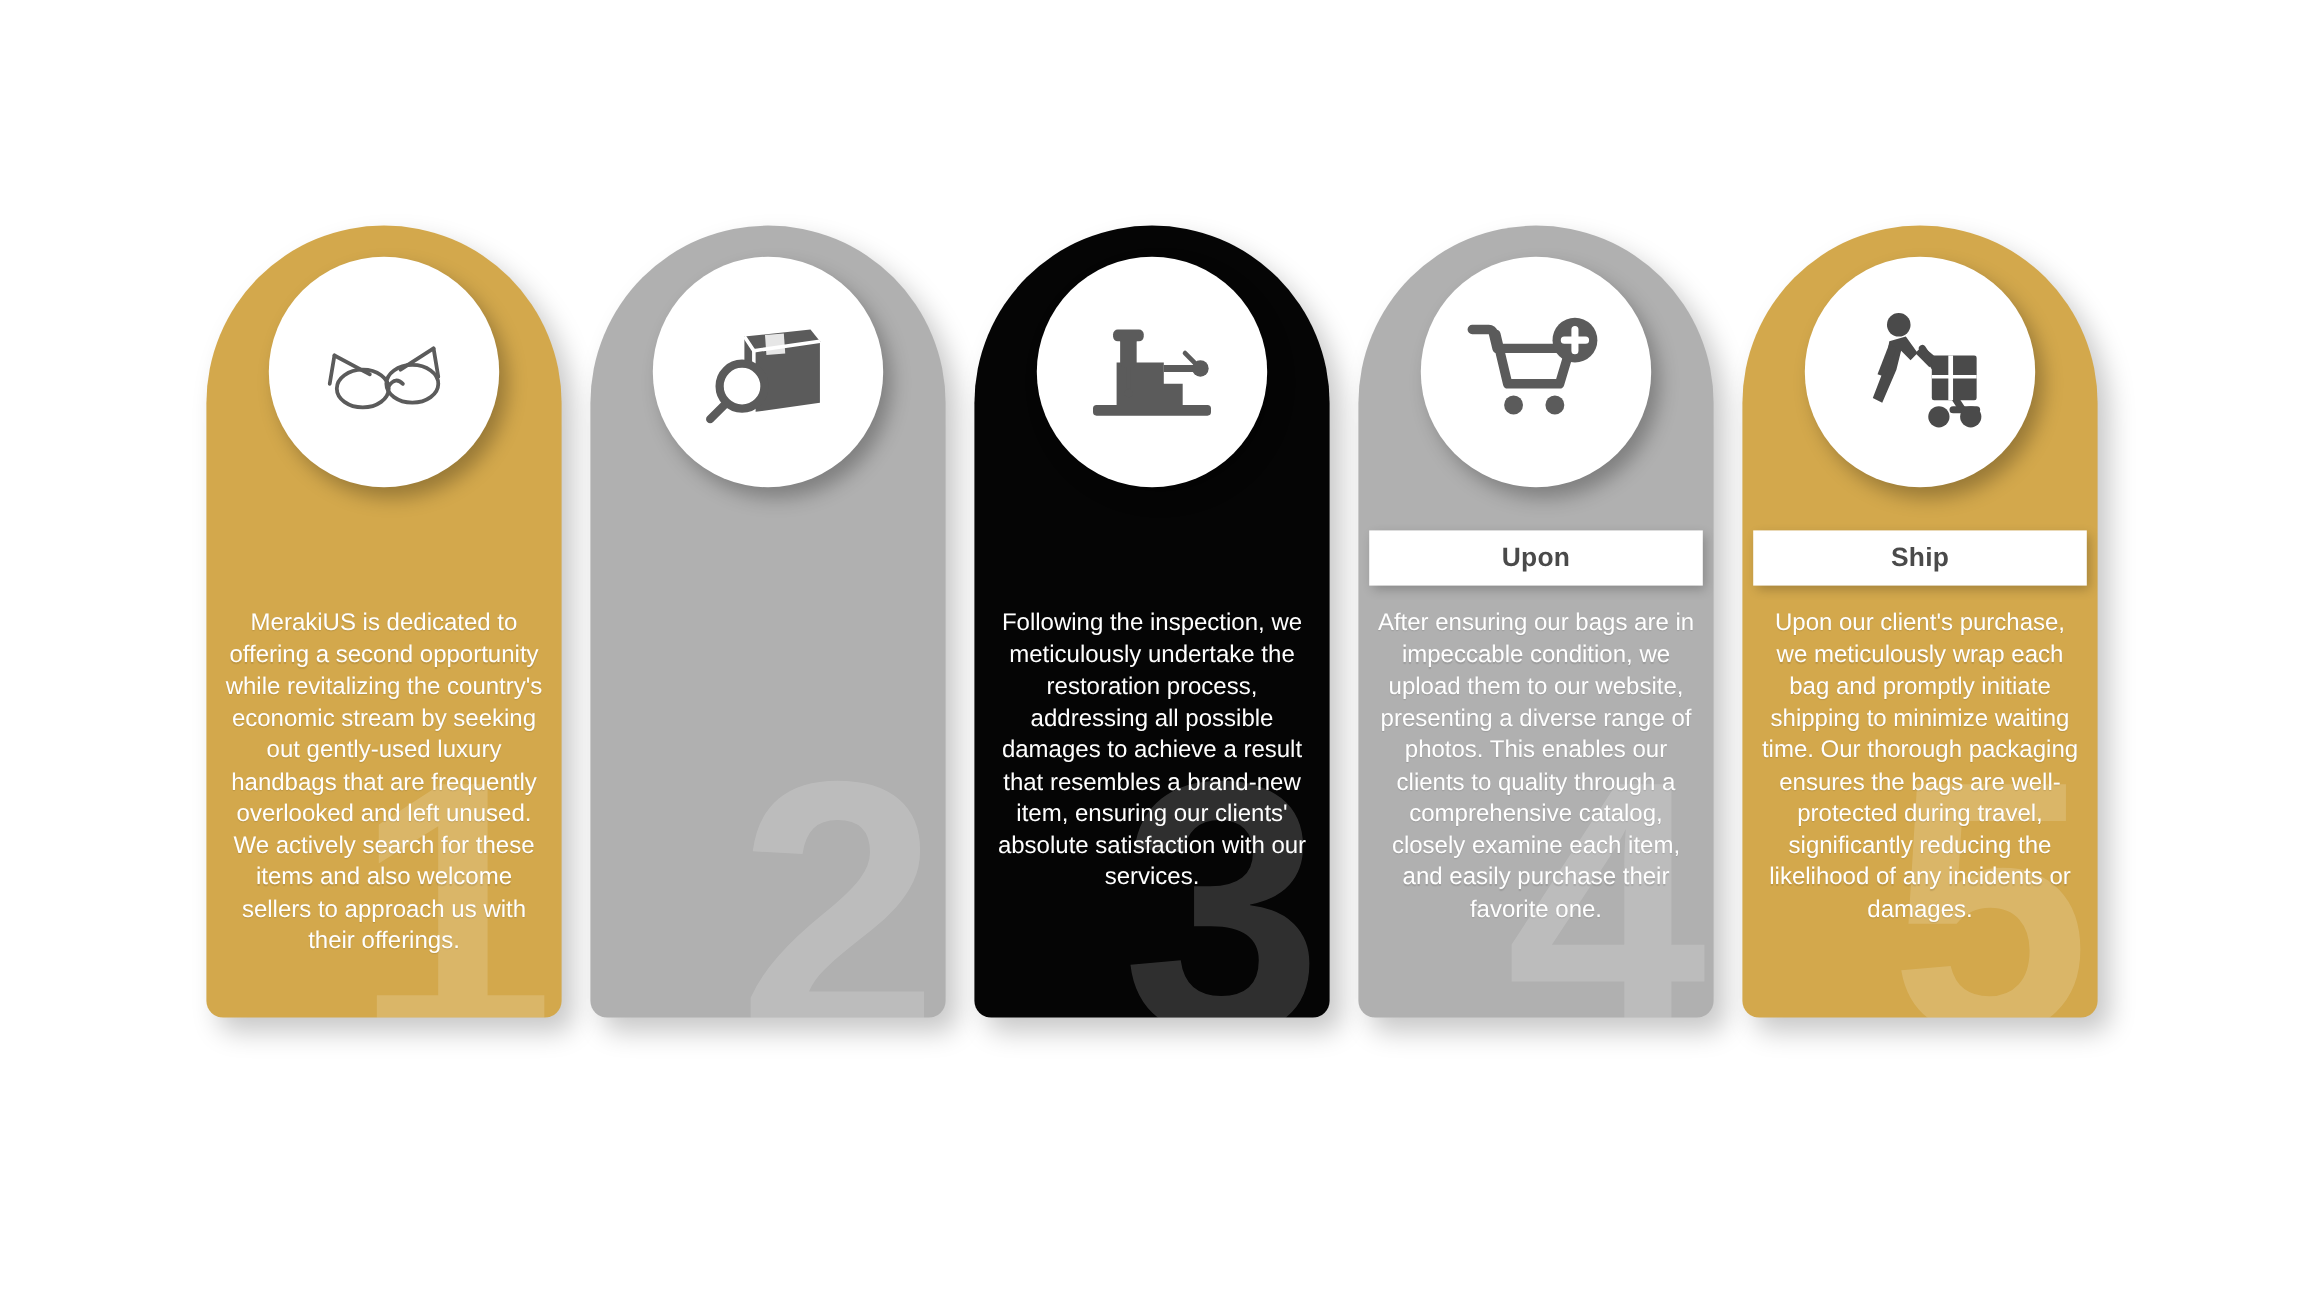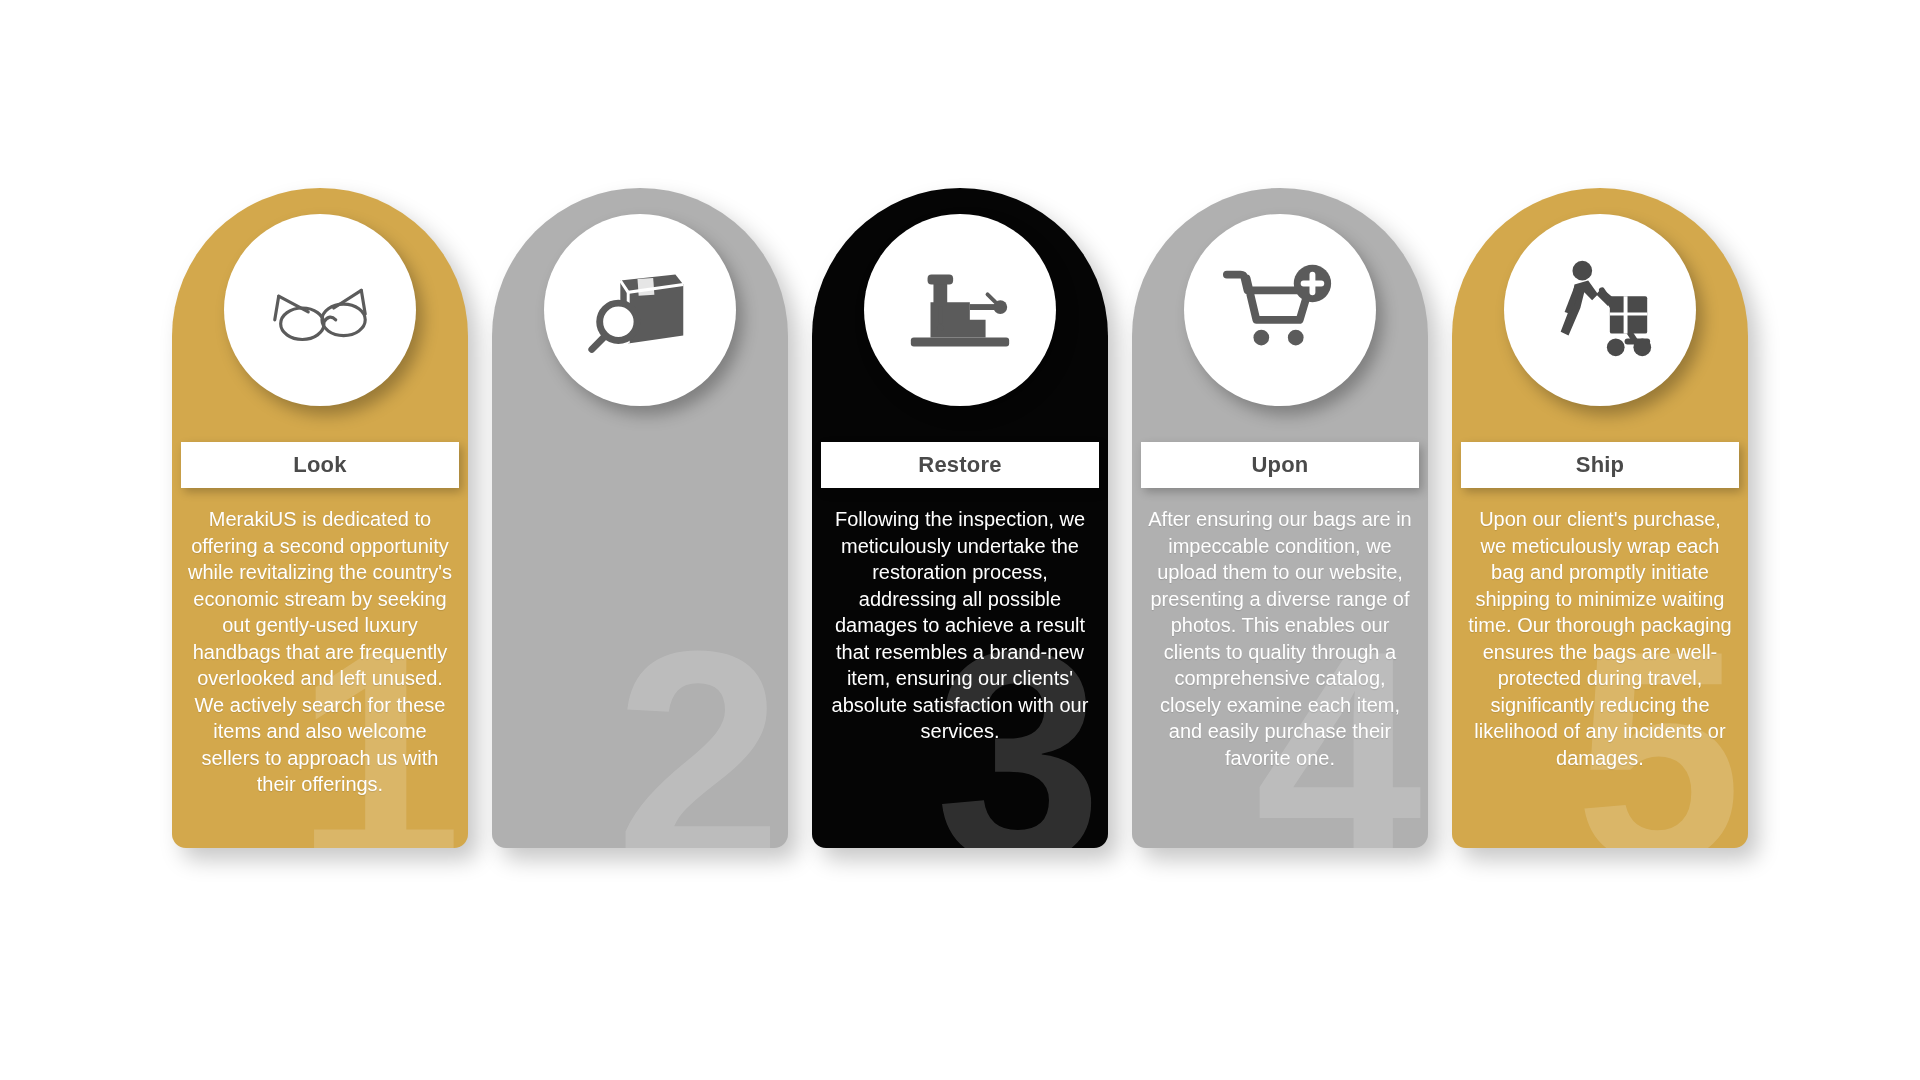--- a/index.html
+++ b/index.html
@@ -132,23 +132,20 @@
               <path d="M18 46 L14 70"></path>
               <path d="M18 46 L48 62"></path>
               <path d="M102 40 L106 64"></path>
               <path d="M102 40 L74 58"></path>
               <ellipse cx="42" cy="74" rx="22" ry="16"></ellipse>
               <ellipse cx="84" cy="70" rx="22" ry="16"></ellipse>
               <path d="M64 72 C68 66 72 66 76 70"></path>
             </g>
           </svg>
         </div>
-        <div class="title-plate">
-          <span>Look</span>
-        </div>
         <div class="body-text">MerakiUS is dedicated to offering a second opportunity while revitalizing the country's economic stream by seeking out gently-used luxury handbags that are frequently overlooked and left unused. We actively search for these items and also welcome sellers to approach us with their offerings.</div>
       </div>
       <div class="card" style="background: rgb(176, 176, 176);">
         <div class="card-ghost-number">2</div>
         <div class="icon-wrap">
           <svg viewBox="0 0 120 120">
             <g fill="#5b5b5b">
               <path d="M40 30 L96 24 L104 34 L104 86 L48 94 L40 84 Z"></path>
               <path d="M40 30 L48 42 L104 34" fill="none" stroke="#ffffff" stroke-width="3"></path>
               <path d="M48 42 L48 94" fill="none" stroke="#ffffff" stroke-width="3"></path>
@@ -171,23 +168,20 @@
               <rect x="33" y="30" width="14" height="26" rx="4"></rect>
               <rect x="27" y="24" width="26" height="10" rx="4"></rect>
               <path d="M38 56 L42 56 L42 74 L38 74 Z"></path>
               <circle cx="40" cy="78" r="3.4"></circle>
               <path d="M70 54 L96 54 L96 60 L70 60 Z"></path>
               <circle cx="101" cy="57" r="7"></circle>
               <path d="M88 44 L96 52" stroke="#5b5b5b" stroke-width="4" stroke-linecap="round"></path>
             </g>
           </svg>
         </div>
-        <div class="title-plate">
-          <span>Restore</span>
-        </div>
         <div class="body-text">Following the inspection, we meticulously undertake the restoration process, addressing all possible damages to achieve a result that resembles a brand-new item, ensuring our clients' absolute satisfaction with our services.</div>
       </div>
       <div class="card" style="background: rgb(176, 176, 176);">
         <div class="card-ghost-number">4</div>
         <div class="icon-wrap">
           <svg viewBox="0 0 120 120">
             <g fill="#5b5b5b">
               <path d="M6 24 h14 a4 4 0 0 1 3.9 3.1 L27 40 h62 l-9 30 H36 L26 28" fill="none" stroke="#5b5b5b" stroke-width="8" stroke-linecap="round" stroke-linejoin="round"></path>
               <circle cx="41" cy="88" r="8"></circle>
               <circle cx="76" cy="88" r="8"></circle>

